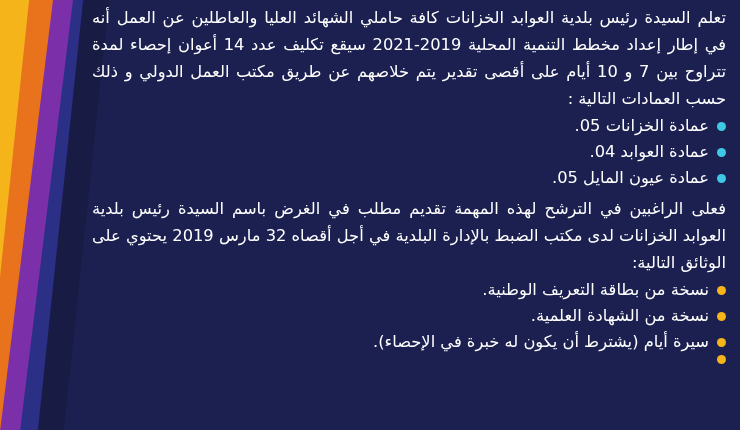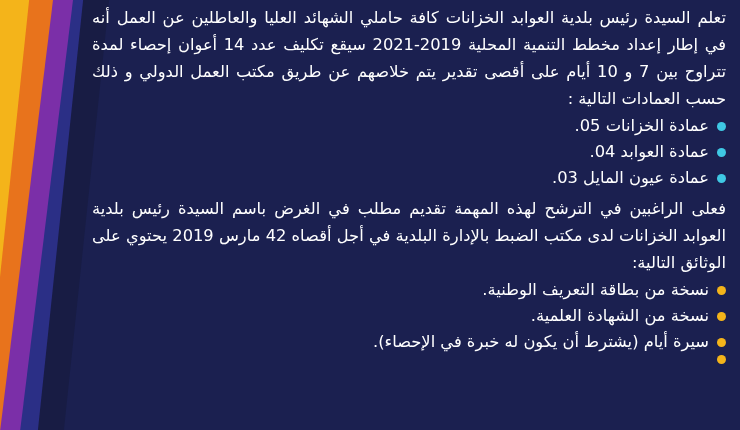--- a/index.html
+++ b/index.html
@@ -135,27 +135,27 @@
       <li>
         <span class="dot dot-cyan"></span>
         <span>عمادة الخزانات 05.</span>
       </li>
       <li>
         <span class="dot dot-cyan"></span>
         <span>عمادة العوابد 04.</span>
       </li>
       <li>
         <span class="dot dot-cyan"></span>
-        <span>عمادة عيون المايل 03.</span>
+        <span>عمادة عيون المايل 05.</span>
       </li>
     </ul>
 
     <div class="spacer-2"></div>
 
-    <p class="para">فعلى الراغبين في الترشح لهذه المهمة تقديم مطلب في الغرض باسم السيدة رئيس بلدية العوابد الخزانات لدى مكتب الضبط بالإدارة البلدية في أجل أقصاه 42 مارس 2019 يحتوي على الوثائق التالية:</p>
+    <p class="para">فعلى الراغبين في الترشح لهذه المهمة تقديم مطلب في الغرض باسم السيدة رئيس بلدية العوابد الخزانات لدى مكتب الضبط بالإدارة البلدية في أجل أقصاه 32 مارس 2019 يحتوي على الوثائق التالية:</p>
 
     <ul class="bullets list-gold">
       <li>
         <span class="dot dot-gold"></span>
         <span>نسخة من بطاقة التعريف الوطنية.</span>
       </li>
       <li>
         <span class="dot dot-gold"></span>
         <span>نسخة من الشهادة العلمية.</span>
       </li>

